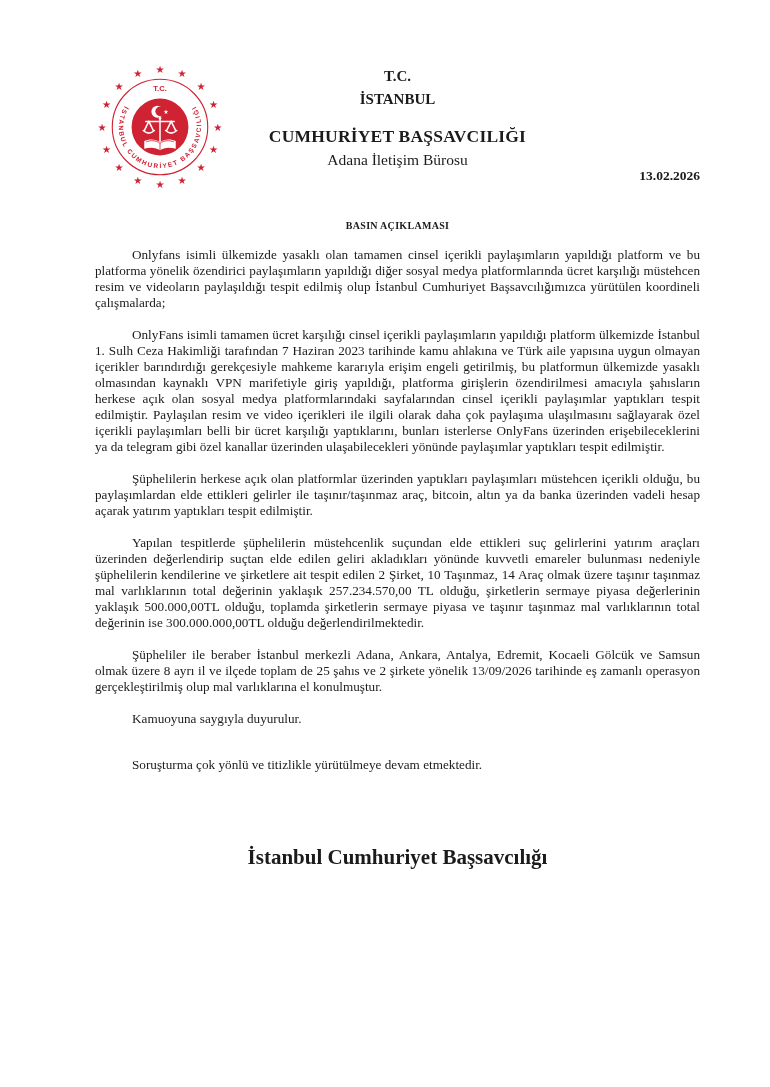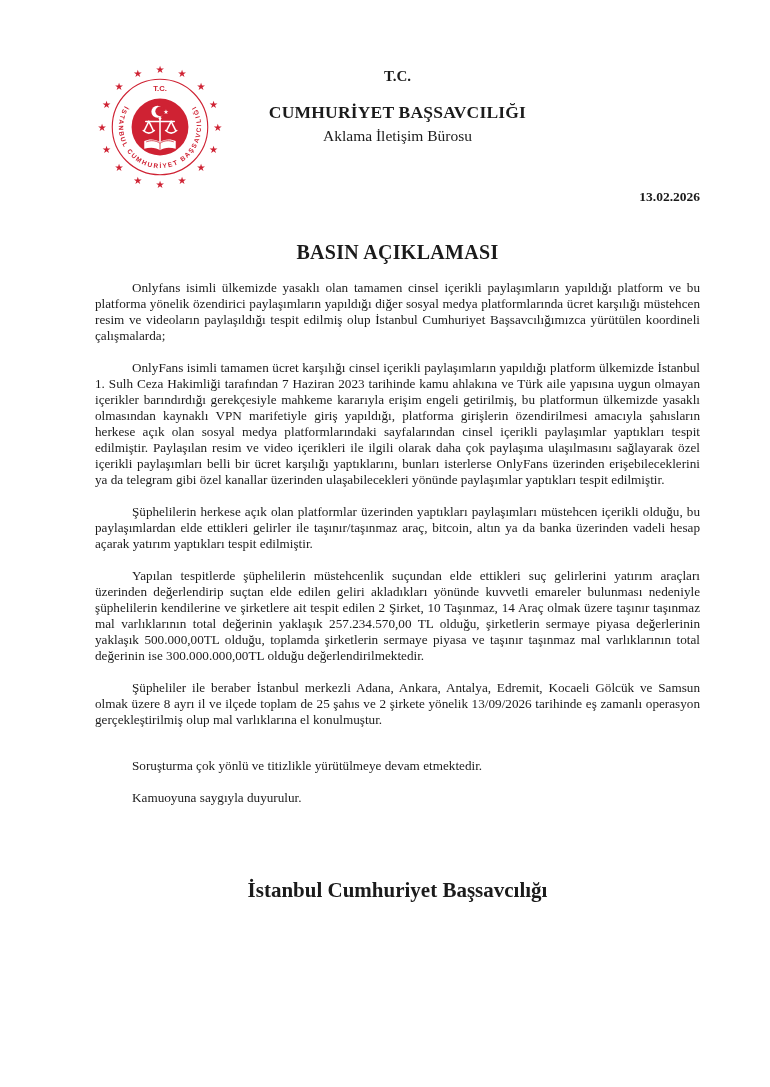--- a/index.html
+++ b/index.html
@@ -22,22 +22,22 @@
   .emb-star { font-family:"DejaVu Sans",sans-serif; font-size:10px; fill:#cf2233; }
   .emb-band-text { font-family:"Liberation Sans",sans-serif; font-weight:bold; font-size:6.4px; fill:#cf2233; letter-spacing:.45px; }
   .emb-tc { font-family:"Liberation Sans",sans-serif; font-weight:bold; font-size:7.5px; fill:#cf2233; }
   .emb-white-star { font-family:"DejaVu Sans",sans-serif; font-size:6px; fill:#ffffff; }
   .header-text { text-align:center; line-height:1.15; }
   .h-tc     { font-weight:bold; font-size:15px; }
   .h-city   { font-weight:bold; font-size:15px; margin-top:6px; }
   .h-office { font-weight:bold; font-size:17.5px; margin-top:17px; letter-spacing:.2px; }
   .h-bureau { font-size:15.5px; margin-top:5px; }
   
-  .doc-date  { margin-top:44px; text-align:right; font-weight:bold; font-size:13.5px; }
-  .doc-title { margin-top:36px; text-align:center; font-weight:bold; font-size:20px; letter-spacing:.3px; }
+  .doc-date  { text-align:right; font-weight:bold; font-size:13.5px; }
+  .doc-title { margin-top:36px; text-align:center; font-weight:bold; font-size:10px; letter-spacing:.3px; }
   .doc-body  { font-size:13.2px; line-height:16px; }
   .doc-p {
     margin:16px 0 0 0;
     text-align:justify;
     text-indent:37px;
   }
   .doc-p.first { margin-top:19px; }
   .doc-close { margin:16px 0 0 0; text-indent:37px; }
   .doc-close.gap { margin-top:30px; }
   .doc-signature {
@@ -106,35 +106,36 @@
         </g>
 
         <g>
           <path d="M64 79 C60 75.5 53 75.5 48.5 77.8 L48.5 85.5 C54 83.6 60.5 84 64 87 C67.5 84 74 83.6 79.5 85.5 L79.5 77.8 C75 75.5 68 75.5 64 79 Z" fill="#ffffff"></path>
           <path d="M64 80 C60 77 54.5 76.9 50.5 78.6 M64 80 C68 77 73.5 76.9 77.5 78.6 M64 80 L64 86.5" fill="none" stroke="#cf2233" stroke-width="0.8"></path>
         </g>
       </svg>
     </div>
     <div class="header-text">
       <div class="h-tc">T.C.</div>
+      <div class="h-city">İSTANBUL</div>
       <div class="h-office">CUMHURİYET BAŞSAVCILIĞI</div>
-      <div class="h-bureau">Aklama İletişim Bürosu</div>
+      <div class="h-bureau">Adana İletişim Bürosu</div>
     </div>
   </header>
 
   <div class="doc-date">13.02.2026</div>
 
   <div class="doc-title">BASIN AÇIKLAMASI</div>
 
   <div class="doc-body">
     <p class="doc-p">Onlyfans isimli ülkemizde yasaklı olan tamamen cinsel içerikli paylaşımların yapıldığı platform ve bu platforma yönelik özendirici paylaşımların yapıldığı diğer sosyal medya platformlarında ücret karşılığı müstehcen resim ve videoların paylaşıldığı tespit edilmiş olup İstanbul Cumhuriyet Başsavcılığımızca yürütülen koordineli çalışmalarda;</p>
     <p class="doc-p">OnlyFans isimli tamamen ücret karşılığı cinsel içerikli paylaşımların yapıldığı platform ülkemizde İstanbul 1. Sulh Ceza Hakimliği tarafından 7 Haziran 2023 tarihinde kamu ahlakına ve Türk aile yapısına uygun olmayan içerikler barındırdığı gerekçesiyle mahkeme kararıyla erişim engeli getirilmiş, bu platformun ülkemizde yasaklı olmasından kaynaklı VPN marifetiyle giriş yapıldığı, platforma girişlerin özendirilmesi amacıyla şahısların herkese açık olan sosyal medya platformlarındaki sayfalarından cinsel içerikli paylaşımlar yaptıkları tespit edilmiştir. Paylaşılan resim ve video içerikleri ile ilgili olarak daha çok paylaşıma ulaşılmasını sağlayarak özel içerikli paylaşımları belli bir ücret karşılığı yaptıklarını, bunları isterlerse OnlyFans üzerinden erişebileceklerini ya da telegram gibi özel kanallar üzerinden ulaşabilecekleri yönünde paylaşımlar yaptıkları tespit edilmiştir.</p>
     <p class="doc-p">Şüphelilerin herkese açık olan platformlar üzerinden yaptıkları paylaşımları müstehcen içerikli olduğu, bu paylaşımlardan elde ettikleri gelirler ile taşınır/taşınmaz araç, bitcoin, altın ya da banka üzerinden vadeli hesap açarak yatırım yaptıkları tespit edilmiştir.</p>
     <p class="doc-p">Yapılan tespitlerde şüphelilerin müstehcenlik suçundan elde ettikleri suç gelirlerini yatırım araçları üzerinden değerlendirip suçtan elde edilen geliri akladıkları yönünde kuvvetli emareler bulunması nedeniyle şüphelilerin kendilerine ve şirketlere ait tespit edilen 2 Şirket, 10 Taşınmaz, 14 Araç olmak üzere taşınır taşınmaz mal varlıklarının total değerinin yaklaşık 257.234.570,00 TL olduğu, şirketlerin sermaye piyasa değerlerinin yaklaşık 500.000,00TL olduğu, toplamda şirketlerin sermaye piyasa ve taşınır taşınmaz mal varlıklarının total değerinin ise 300.000.000,00TL olduğu değerlendirilmektedir.</p>
     <p class="doc-p">Şüpheliler ile beraber İstanbul merkezli Adana, Ankara, Antalya, Edremit, Kocaeli Gölcük ve Samsun olmak üzere 8 ayrı il ve ilçede toplam de 25 şahıs ve 2 şirkete yönelik 13/09/2026 tarihinde eş zamanlı operasyon gerçekleştirilmiş olup mal varlıklarına el konulmuştur.</p>
 
+    <p class="doc-close">Kamuoyuna saygıyla duyurulur.</p>
     <p class="doc-close gap">Soruşturma çok yönlü ve titizlikle yürütülmeye devam etmektedir.</p>
-    <p class="doc-close">Kamuoyuna saygıyla duyurulur.</p>
   </div>
 
   <div class="doc-signature">İstanbul Cumhuriyet Başsavcılığı</div>
 
 </div>
 
 </body></html>

